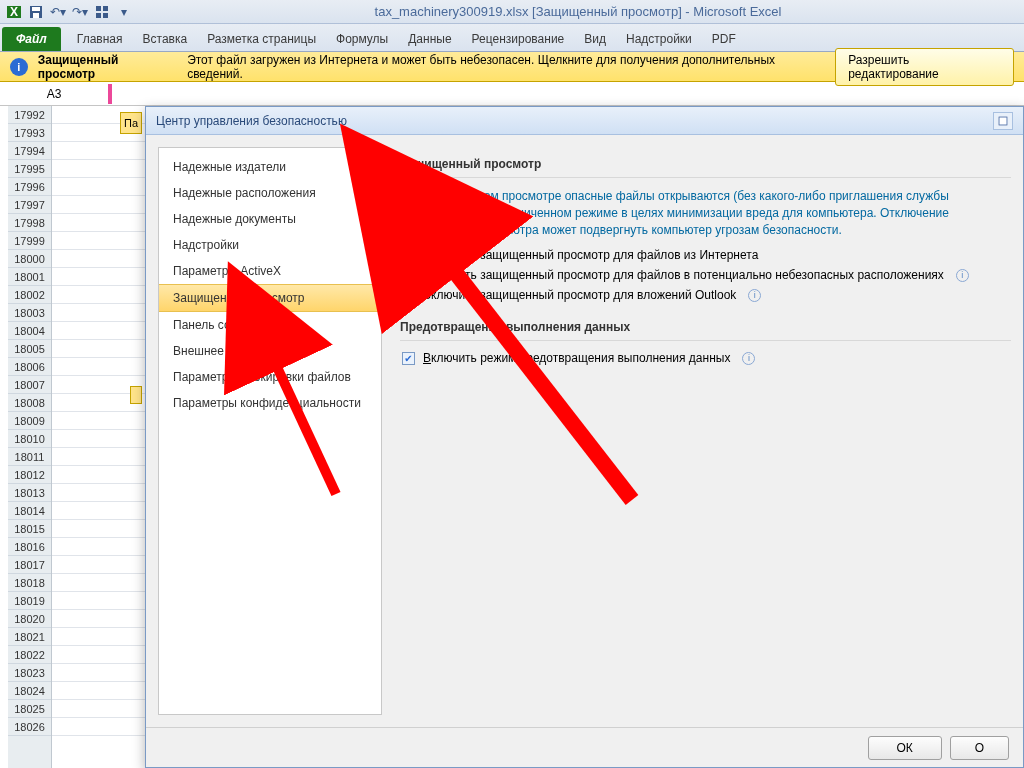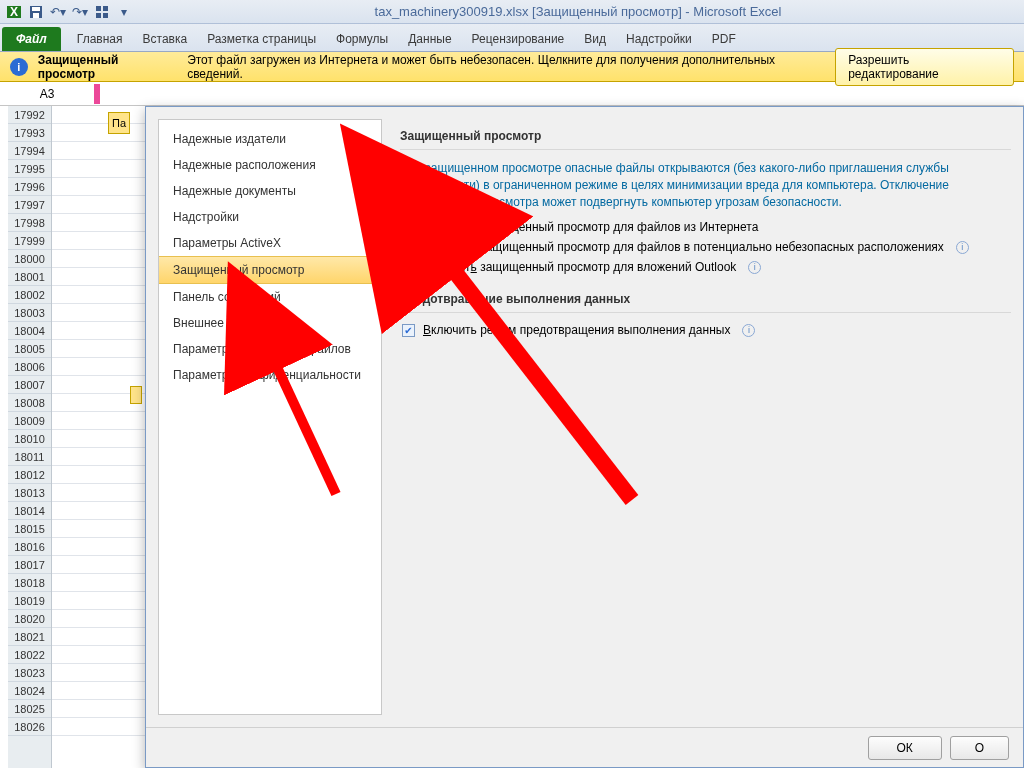--- a/index.html
+++ b/index.html
@@ -11,28 +11,28 @@
 
 .ribbon-tabs { height: 28px; background: linear-gradient(#e8edf4, #dae3ef); display: flex; align-items: flex-end; padding: 0 2px; gap: 0; border-bottom: 1px solid #98a8c4; }
 .file-tab { background: #1e7a1e; color: #fff; padding: 5px 14px; border-radius: 3px 3px 0 0; font-weight: bold; margin-right: 6px; font-style: italic; }
 .rtab { padding: 5px 10px; color: #3a3a3a; }
 
 .pv-bar { height: 30px; background: linear-gradient(#ffeb99, #ffe26b); border-bottom: 1px solid #c5a300; display: flex; align-items: center; padding: 0 10px; gap: 10px; }
 .pv-icon { width: 18px; height: 18px; border-radius: 50%; background: #2b6cd4; color: #fff; display: flex; align-items: center; justify-content: center; font-weight: bold; font-size: 11px; }
 .pv-enable { margin-left: auto; background: linear-gradient(#fffde8,#fff2a8); border: 1px solid #c5a300; padding: 4px 12px; border-radius: 3px; }
 
 .fbar { height: 24px; border-bottom: 1px solid #c5c5c5; display: flex; align-items: center; }
-.namebox { width: 100px; text-align: center; border-right: 6px solid #ec4899; padding: 3px 0; background: #fff; }
+.namebox { width: 112px; text-align: center; border-right: 4px solid #ec4899; padding: 3px 0; background: #fff; }
 
 .sheet-area { position: absolute; left: 8px; top: 106px; width: 140px; bottom: 0; display: flex; }
 .rowhdr-col { width: 44px; background: #e8edf0; border-right: 1px solid #c0c8d0; }
 .rowhdr { height: 18px; line-height: 18px; border-bottom: 1px solid #d0d8e0; text-align: center; color: #333; font-size: 11px; }
 .cells { flex: 1; }
 .cell-row { height: 18px; border-bottom: 1px solid #e0e4ea; }
-.pa-tab { position: absolute; left: 108px; top: 112px; width: 22px; height: 22px; background: #ffe48a; border: 1px solid #c5a300; display: flex; align-items: center; justify-content: center; font-size: 11px; }
+.pa-tab { position: absolute; left: 120px; top: 112px; width: 22px; height: 22px; background: #ffe48a; border: 1px solid #c5a300; display: flex; align-items: center; justify-content: center; font-size: 11px; }
 .pa-hl { position: absolute; left: 130px; top: 386px; width: 12px; height: 18px; background: #ffe48a; border: 1px solid #c5a300; }
 
 .dialog { position: absolute; left: 145px; top: 106px; right: 0; bottom: 0; background: #f0f0f0; border: 1px solid #7a9ac5; box-shadow: 0 4px 12px rgba(0,0,0,0.3); display: flex; flex-direction: column; }
 .dlg-title { height: 28px; background: linear-gradient(#e8f0fa, #d0e0f4); border-bottom: 1px solid #a8c0e0; display: flex; align-items: center; padding: 0 10px; color: #2a4a7a; }
 .dlg-close { margin-left: auto; width: 20px; height: 18px; background: #e8f0fa; border: 1px solid #a8c0e0; display: flex; align-items: center; justify-content: center; }
 .dlg-body { flex: 1; display: flex; padding: 12px; gap: 4px; }
 .dlg-left { width: 224px; background: #fff; border: 1px solid #c8c8c8; padding: 6px 0; }
 .nav-item { padding: 6px 14px; color: #333; }
 .nav-item.sel { background: linear-gradient(#ffe8a8, #ffd56b); border-top: 1px solid #e8c050; border-bottom: 1px solid #e8c050; }
 .dlg-right { flex: 1; padding: 6px 0 6px 14px; }
@@ -175,20 +175,29 @@
       <div class="cell-row"></div>
       <div class="cell-row"></div>
       <div class="cell-row"></div>
       <div class="cell-row"></div>
     </div>
 </div>
 <div class="pa-tab">Па</div>
 <div class="pa-hl"></div>
 
 <div class="dialog">
+  <div class="dlg-title">
+    <span>Центр управления безопасностью</span>
+    <div class="dlg-close">
+        <svg width="10" height="10">
+          <rect x="0" y="0" width="10" height="10" fill="#fff"></rect>
+          <rect x="1" y="1" width="8" height="8" fill="none" stroke="#5a7ab0"></rect>
+        </svg>
+      </div>
+  </div>
   <div class="dlg-body">
     <div class="dlg-left">
       <div class="nav-item">Надежные издатели</div>
       <div class="nav-item">Надежные расположения</div>
       <div class="nav-item">Надежные документы</div>
       <div class="nav-item">Надстройки</div>
       <div class="nav-item">Параметры ActiveX</div>
       <div class="nav-item sel">Защищенный просмотр</div>
       <div class="nav-item">Панель сообщений</div>
       <div class="nav-item">Внешнее содержимое</div>

